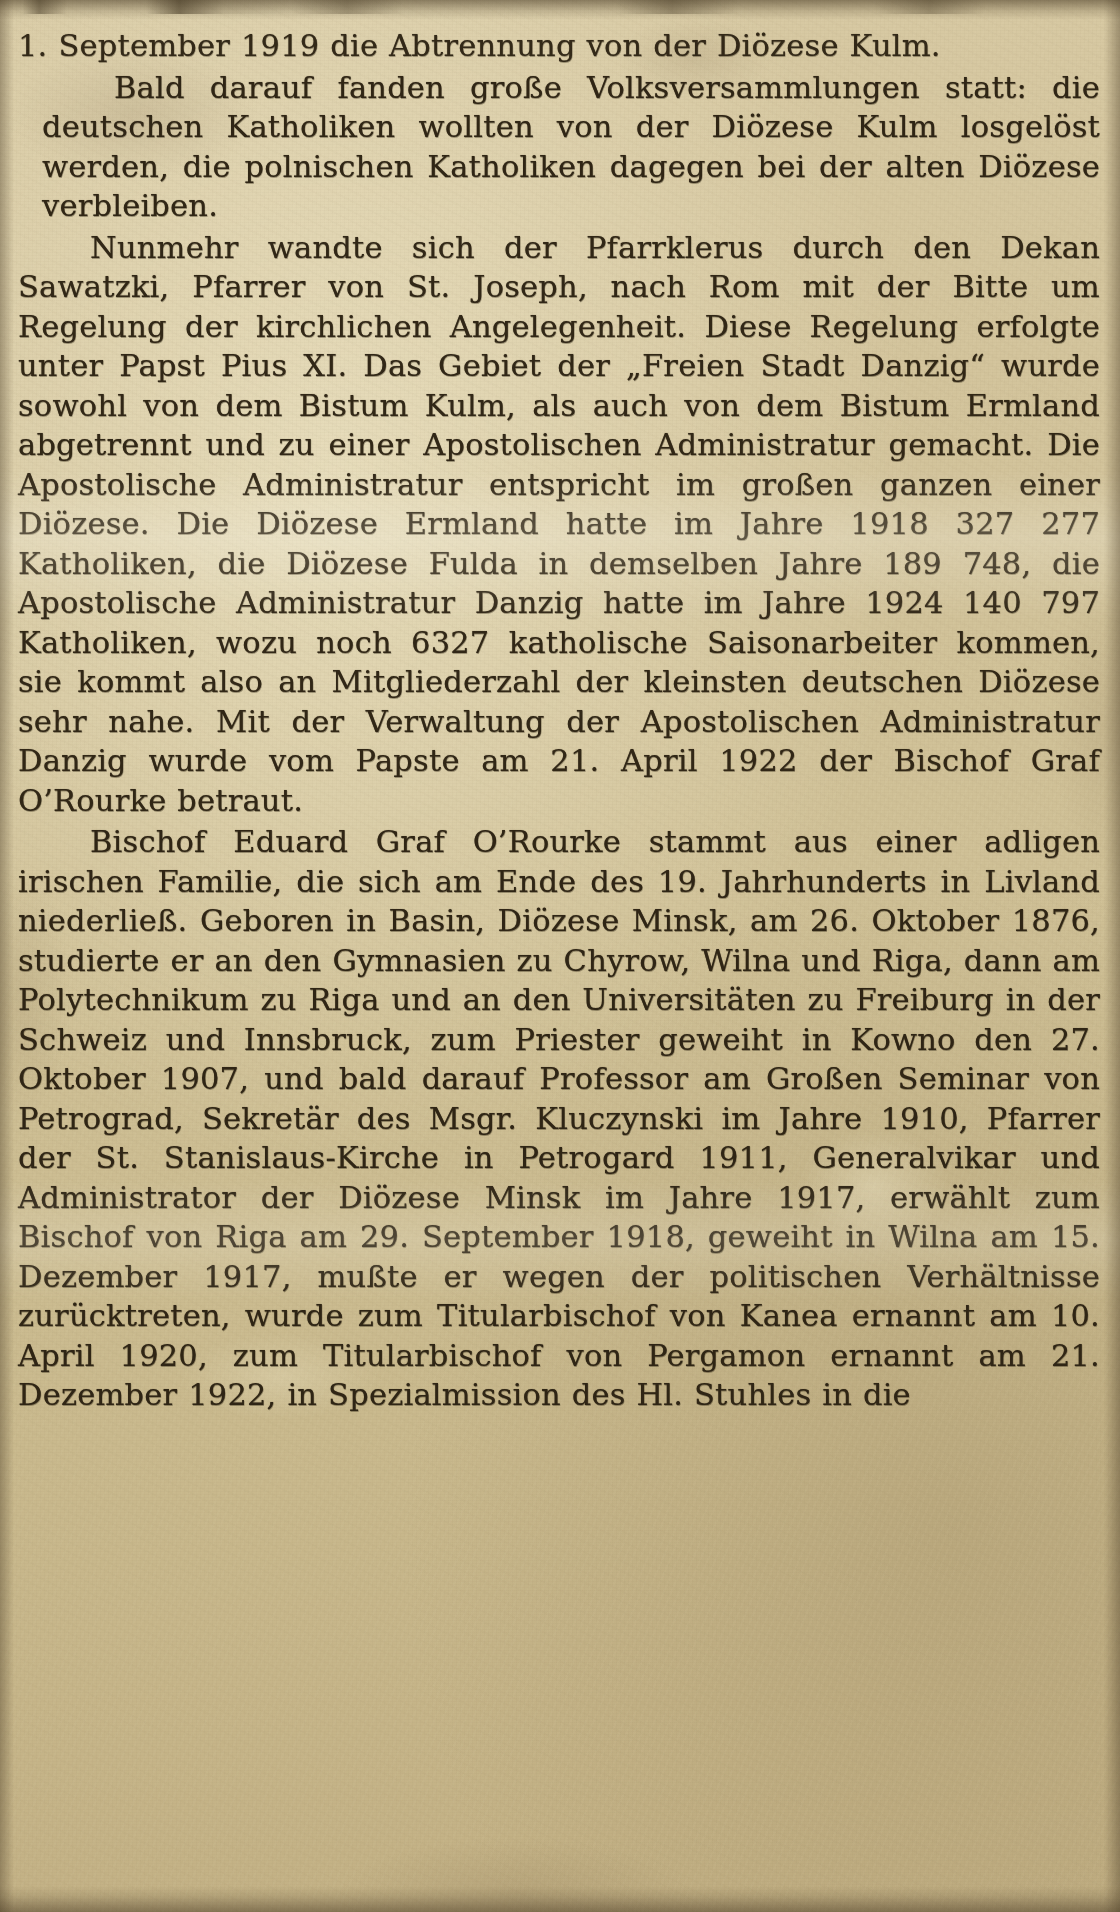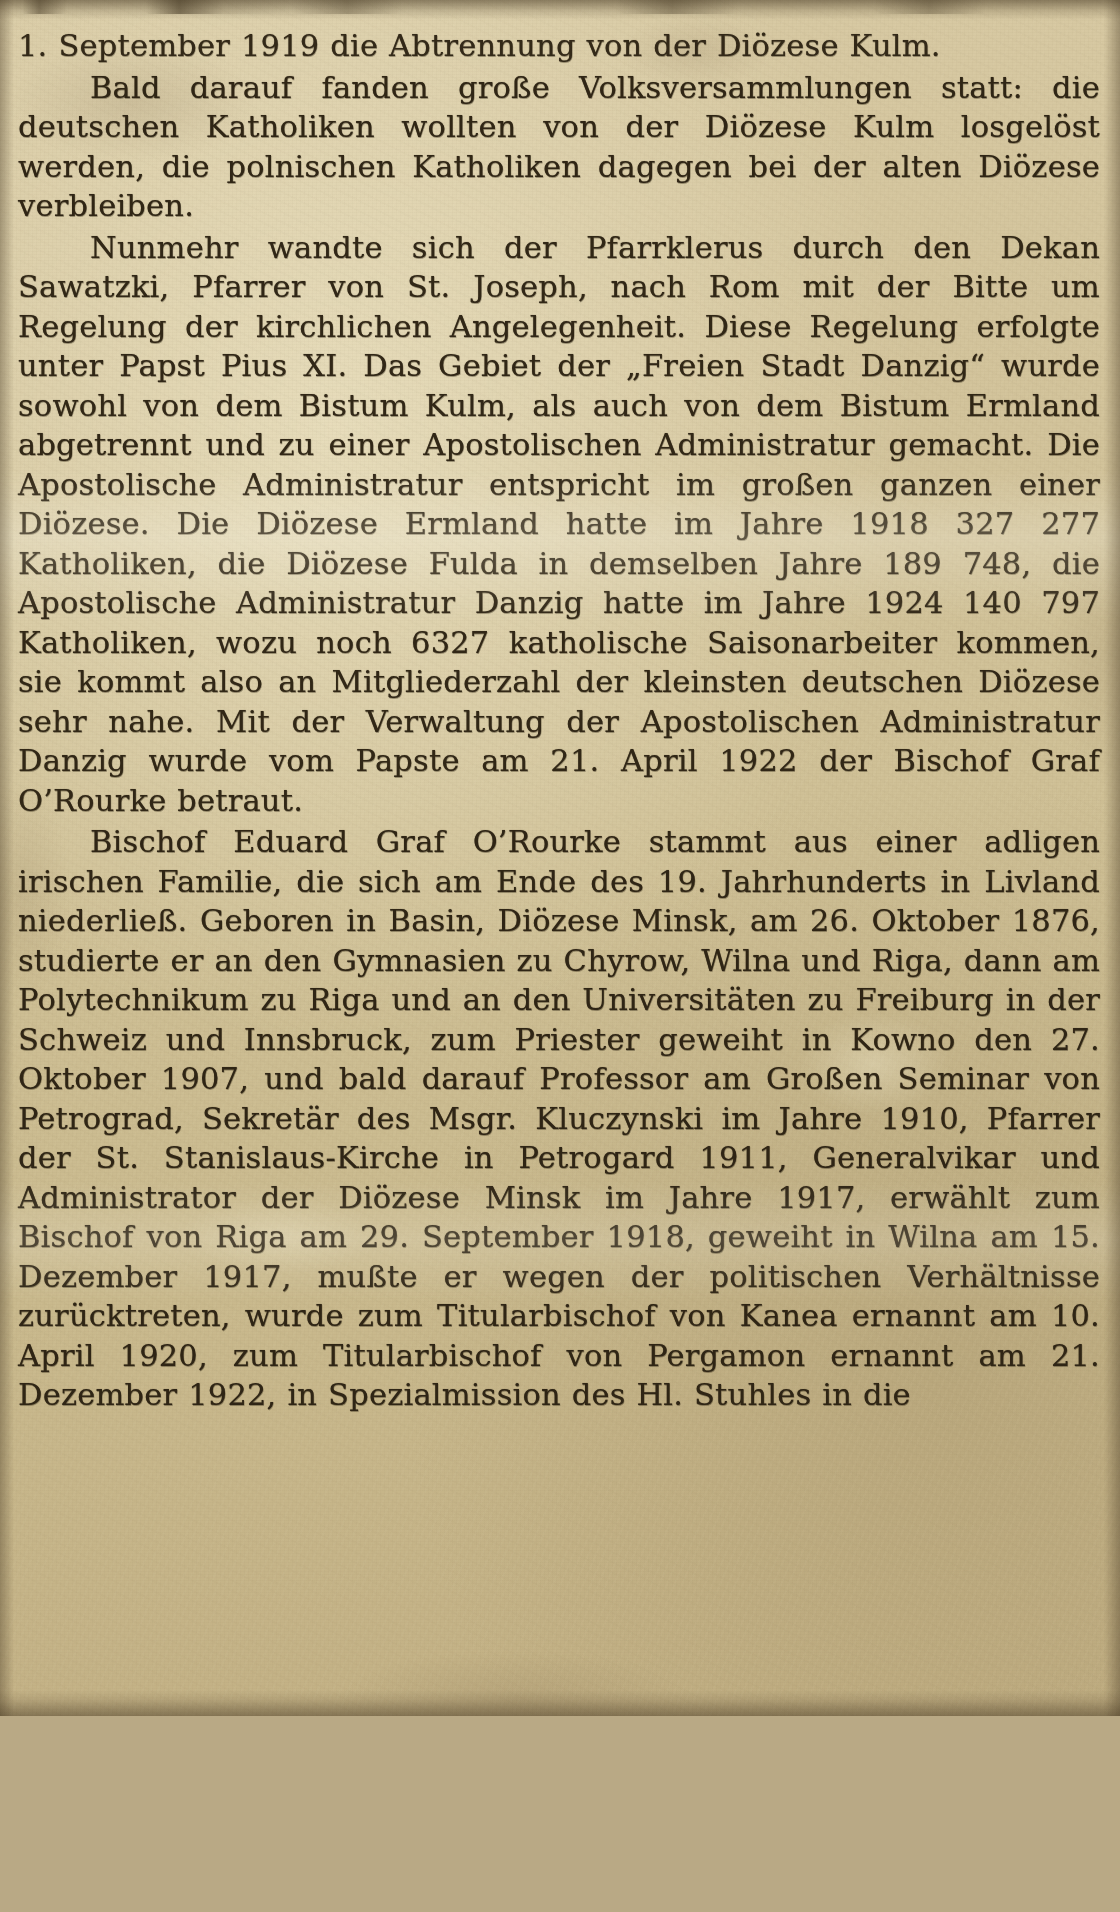--- a/index.html
+++ b/index.html
@@ -11,21 +11,21 @@
     width: 1120px;
     height: 1912px;
     overflow: hidden;
     font-family: "DejaVu Serif", serif;
   }
 
   
   #page {
     position: relative;
     width: 1120px;
-    height: 1716px;
+    height: 1912px;
     background:
       radial-gradient(ellipse 80% 55% at 30% 25%, rgba(255,250,225,0.45) 0%, rgba(255,250,225,0) 65%),
       radial-gradient(ellipse 70% 50% at 85% 80%, rgba(150,130,90,0.28) 0%, rgba(150,130,90,0) 70%),
       linear-gradient(175deg, #d8caa4 0%, #d3c49c 22%, #cfc096 48%, #c9b98d 72%, #c2b084 100%);
     overflow: hidden;
   }
 
   
   #grain {
     position: absolute;
@@ -111,21 +111,21 @@
       0 0 1px rgba(46,36,20,0.55),
       0.5px 0.5px 0px rgba(46,36,20,0.35);
     -webkit-font-smoothing: none;
   }
   .para.indent { text-indent: 72px; }
   .para.first { text-indent: 0; }
   .para:last-child { margin-bottom: 0; }
 
   
   #p1 { opacity: 0.97; }
-  #p2 { opacity: 0.99; }
+  #p2 { opacity: 0.99; margin-left: 24px; }
   #p3 { opacity: 0.98; }
   #p4 { opacity: 0.99; }
 
   
   #fade-band {
     position: absolute;
     left: 0; right: 0;
     top: 470px; height: 150px;
     pointer-events: none;
     background: linear-gradient(180deg, rgba(255,250,228,0.0), rgba(255,250,228,0.22) 45%, rgba(255,250,228,0.0));

